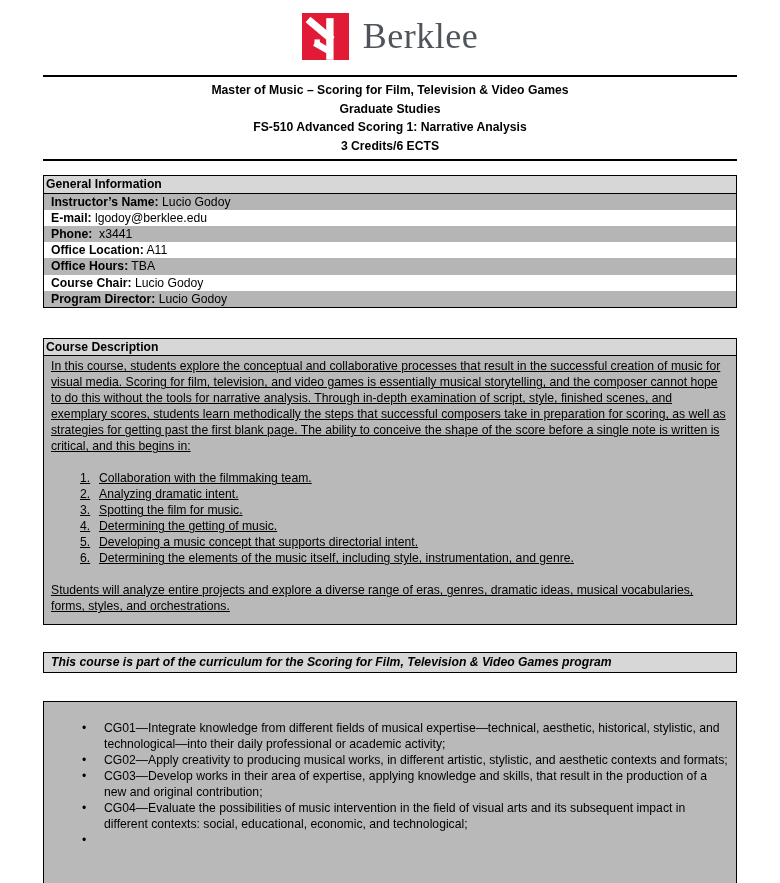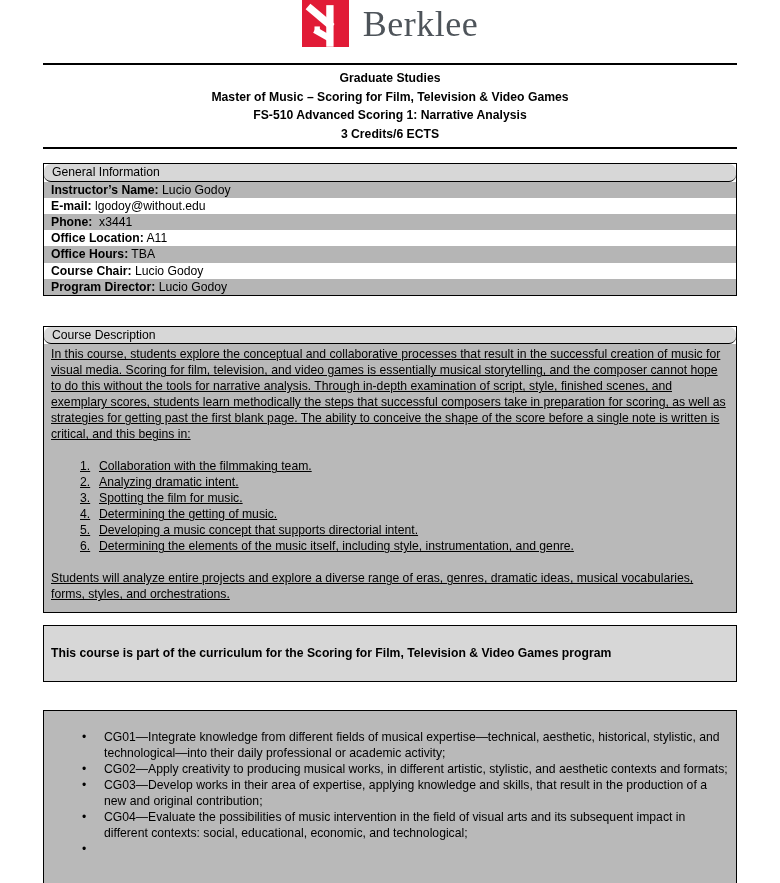--- a/index.html
+++ b/index.html
@@ -9,22 +9,22 @@
     background: #ffffff;
     font-family: "Liberation Sans", sans-serif;
     font-size: 12.2px;
     line-height: 16px;
     color: #000;
   }
   .page { width: 780px; height: 883px; overflow: hidden; }
 
   
   .logo-row {
-    padding-top: 0;
-    display: flex; justify-content: center; align-items: flex-start;
+    padding-top: 12px;
+    display: flex; justify-content: center; align-items: center;
     gap: 14px; height: 48px;
   }
   .logo-mark svg { display: block; width: 47px; height: 47px; }
   .logo-text {
     font-family: "Liberation Serif", serif;
     font-size: 36px; line-height: 48px;
     color: var(--wordmark-gray, #4e545a);
     letter-spacing: 0.5px;
   }
 
@@ -35,47 +35,47 @@
     margin: 0 43px; padding: 4px 0 4px;
     text-align: center; font-weight: bold;
   }
   .title-line { line-height: 18.5px; }
 
   
   .section { margin-left: 43px; margin-right: 43px; border: 1.5px solid #000; }
   .section-header {
     background: var(--header-bg, #d7d7d7);
     border-bottom: 1.5px solid #000;
-    font-weight: normal;
-    padding: 1px 8px;
+    font-weight: bold;
+    padding: 1px 2px;
     line-height: 14.5px;
-    border-radius: 7px;
   }
   .gi-section { margin-top: 14px; }
   .gi-row { padding: 1px 7px; line-height: 14.2px; white-space: pre-wrap; }
   .gi-row.gray { background: var(--row-gray, #b5b5b5); }
   .gi-row .lbl { font-weight: bold; }
 
   .cd-section { margin-top: 30px; }
   .cd-body { background: var(--body-gray, #b9b9b9); padding: 2px 7px 10px; text-decoration: underline; }
   .cd-body p { margin: 0; }
   .spacer { height: 16px; }
 
   .oli { display: flex; }
   .oli .num { margin-left: 29px; width: 19px; flex-shrink: 0; }
   .bli { display: flex; }
   .bli .bullet { margin-left: 31px; width: 22px; flex-shrink: 0; }
 
   .banner {
-    margin: 12px 43px 0;
+    margin: 27px 43px 0;
     border: 1.5px solid #000;
     background: var(--header-bg, #d7d7d7);
     font-weight: bold;
-    padding: 20px 7px;
+    padding: 2px 7px;
     line-height: 15px;
+    font-style: italic;
   }
 
   .comp-section { margin-top: 28px; border-bottom: none; }
   .comp-body { background: var(--body-gray, #b9b9b9); padding: 2px 7px 0; min-height: 185px; }
   .comp-body p { margin: 0; }
 </style>
 </head>
 <body>
 
 <div class="page">
@@ -89,32 +89,32 @@
         <line x1="27" y1="38.5" x2="13" y2="30.5" stroke="#fff" stroke-width="6.5" stroke-linecap="butt"></line>
         <line x1="15.5" y1="32.5" x2="15.5" y2="27" stroke="#fff" stroke-width="5.5" stroke-linecap="butt"></line>
       </svg>
     </span>
     <span class="logo-text">Berklee</span>
   </div>
 
   <div class="rule rule-top"></div>
 
   <div class="title-block">
+    <div class="title-line">Master of Music – Scoring for Film, Television &amp; Video Games</div>
     <div class="title-line">Graduate Studies</div>
-    <div class="title-line">Master of Music – Scoring for Film, Television &amp; Video Games</div>
     <div class="title-line">FS-510 Advanced Scoring 1: Narrative Analysis</div>
     <div class="title-line">3 Credits/6 ECTS</div>
   </div>
 
   <div class="rule"></div>
 
   <div class="section gi-section">
     <div class="section-header">General Information</div>
     <div class="gi-row gray"><span class="lbl">Instructor’s Name:</span><span class="val"> Lucio Godoy</span></div>
-    <div class="gi-row"><span class="lbl">E-mail:</span><span class="val"> lgodoy@without.edu</span></div>
+    <div class="gi-row"><span class="lbl">E-mail:</span><span class="val"> lgodoy@berklee.edu</span></div>
     <div class="gi-row gray"><span class="lbl">Phone:</span><span class="val">  x3441</span></div>
     <div class="gi-row"><span class="lbl">Office Location:</span><span class="val"> A11</span></div>
     <div class="gi-row gray"><span class="lbl">Office Hours:</span><span class="val"> TBA</span></div>
     <div class="gi-row"><span class="lbl">Course Chair:</span><span class="val"> Lucio Godoy</span></div>
     <div class="gi-row gray"><span class="lbl">Program Director:</span><span class="val"> Lucio Godoy</span></div>
   </div>
 
   <div class="section cd-section">
     <div class="section-header">Course Description</div>
     <div class="cd-body">

